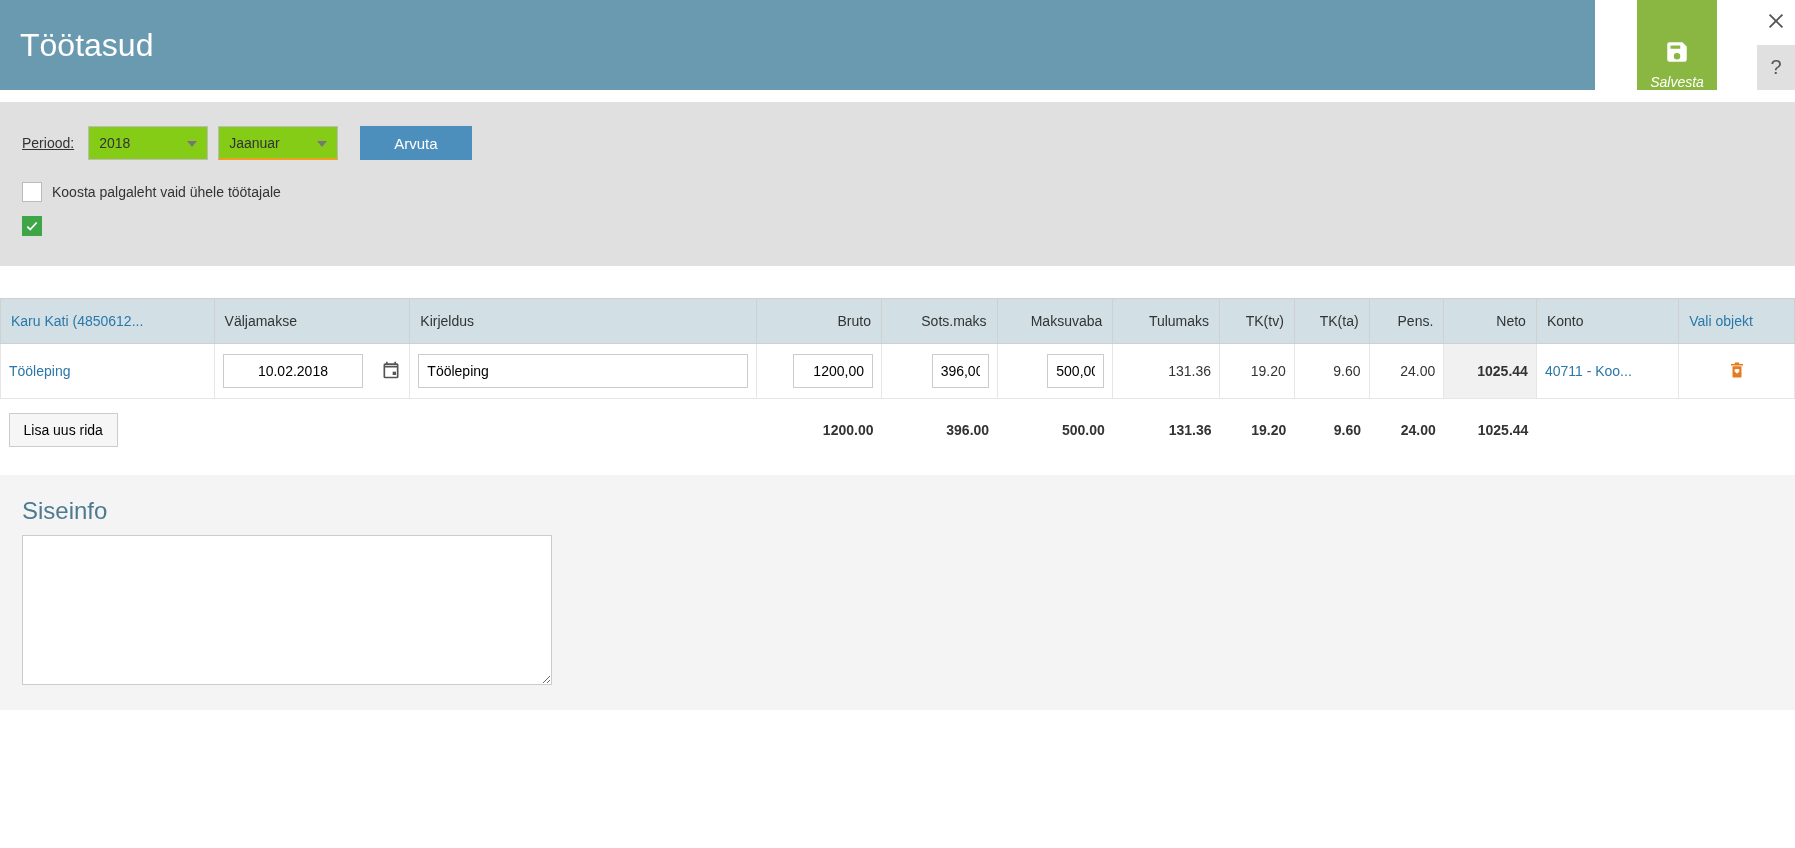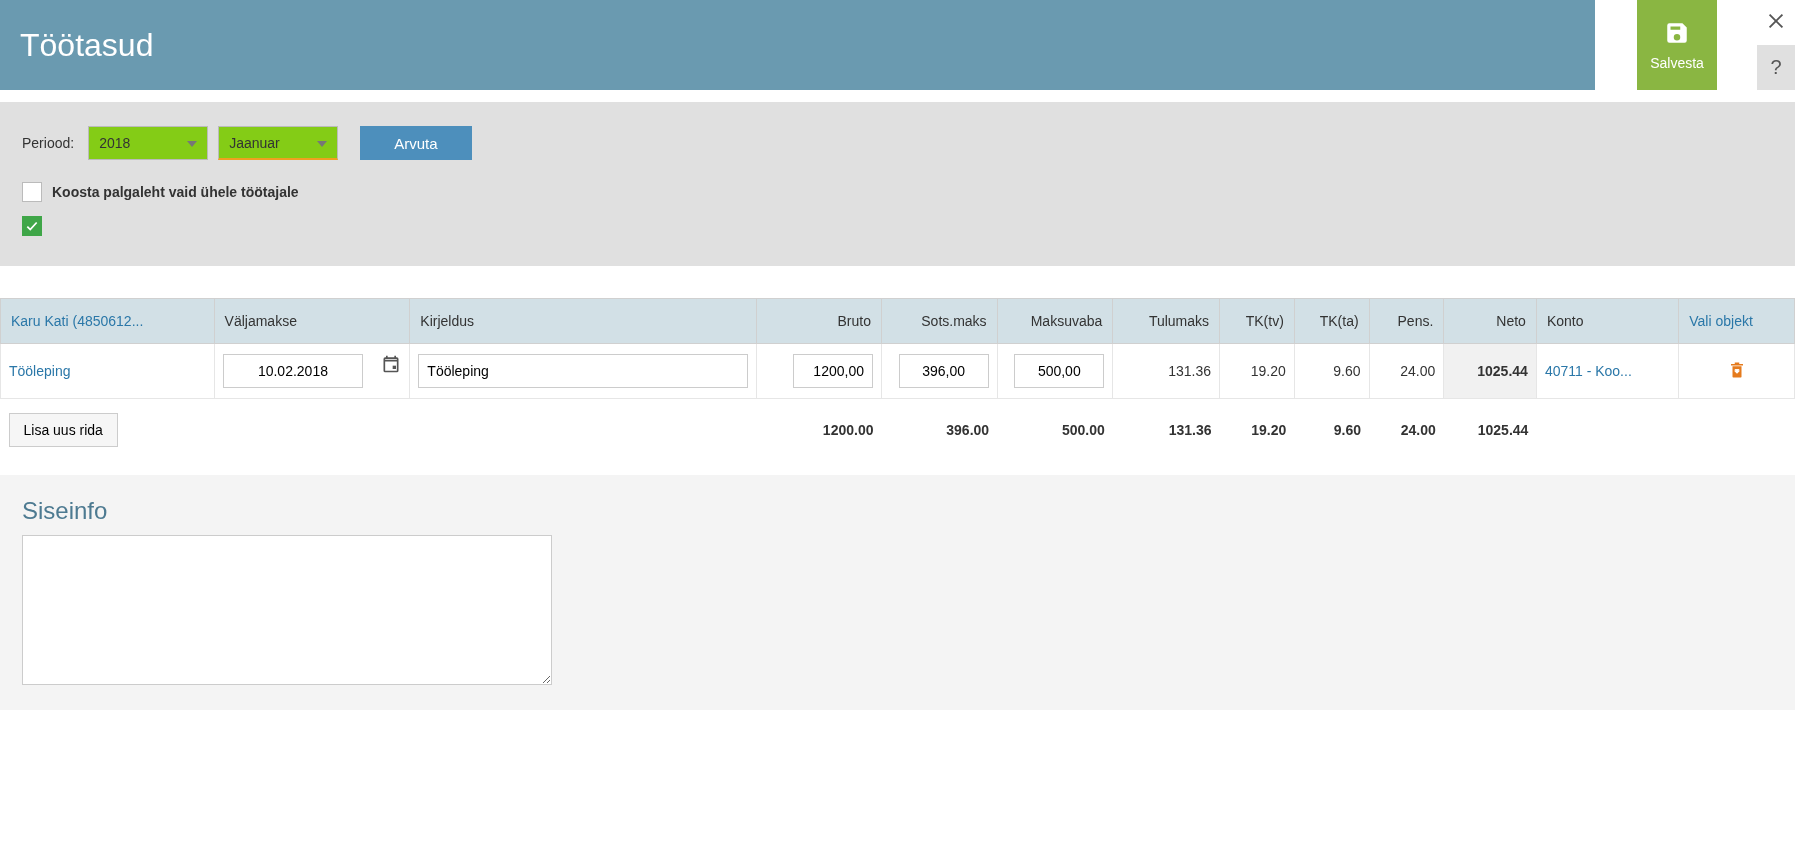--- a/index.html
+++ b/index.html
@@ -27,25 +27,26 @@
     font-weight: 400;
     font-size: 32px;
   }
   .save-btn {
     width: 80px;
     background: #8ab642;
     color: #fff;
     display: flex;
     flex-direction: column;
     align-items: center;
-    justify-content: center;
+    justify-content: flex-end;
     cursor: pointer;
     border: none;
     gap: 6px;
     margin-left: 6px;
+    font-style: italic;
   }
   .save-btn svg { fill:#fff; width:26px; height:26px; }
   .save-btn span { font-size:14px; }
   .right-col {
     width: 38px;
     display: flex;
     flex-direction: column;
     margin-left: 4px;
   }
   .close-btn {
@@ -70,21 +71,21 @@
   .filter-panel {
     background:#e0e0e0;
     padding: 24px 22px 30px 22px;
     margin-top: 12px;
   }
   .filter-row1 {
     display:flex;
     align-items:center;
     gap:10px;
   }
-  .periood-label { color:#333; margin-right:4px; }
+  .periood-label { color:#333; margin-right:4px;text-decoration:underline; }
   .dropdown {
     position:relative;
     background:#84cc16;
     border:1px solid #bbb;
     height:34px;
     display:flex;
     align-items:center;
     padding:0 28px 0 10px;
     min-width:120px;
     cursor:pointer;
@@ -109,21 +110,20 @@
     height:34px;
     font-size:15px;
     cursor:pointer;
   }
   .checkbox-row {
     display:flex;
     align-items:center;
     gap:10px;
     margin-top:22px;
     color:#333;
-    font-weight:bold;
   }
   .checkbox-row + .checkbox-row { margin-top:14px; }
   .cb {
     width:20px;height:20px;border:1px solid #bbb;background:#fff;display:flex;align-items:center;justify-content:center;
   }
   .cb.checked { background:#3fa648;border-color:#3fa648; }
   .cb.checked svg { stroke:#fff; width:14px;height:14px; }
 
   
   .tablewrap { margin-top:32px; }
@@ -164,28 +164,28 @@
   tbody td.num { text-align:right; }
   tbody td.neto { font-weight:600; background:#f1f1f1; text-align:right;}
   .cell-link { color:#2a77a8; cursor:pointer; overflow:hidden; text-overflow:ellipsis;}
   .txt-input {
     width:100%;
     height:34px;
     border:1px solid #ccc;
     padding:0 8px;
     font-size:14px;
   }
-  .date-wrap { display:flex; align-items:flex-start; gap:18px; }
+  .date-wrap { display:flex; align-items:center; gap:18px; }
   .date-wrap .txt-input { flex:1; text-align:center;}
   .cal-icon svg{ width:20px;height:20px; fill:#555;}
   .num-input {
     height:34px;border:1px solid #ccc;text-align:right;padding:0 8px;font-size:14px;
   }
   .num-input.w80{width:80px;float:right;}
-  .num-input.w70{width:90px;float:right;text-align:center;}
+  .num-input.w70{width:57px;float:right;text-align:center;}
   .del-icon svg{ width:18px;height:18px; fill:#e57b1d;}
   tfoot td {
     padding:14px 8px;
     font-weight:600;
     border:none;
   }
   tfoot td.num { text-align:right; }
   .addrow-btn {
     background:#f6f6f6;border:1px solid #ccc;padding:8px 14px;font-size:14px;cursor:pointer;font-weight:400;
   }

